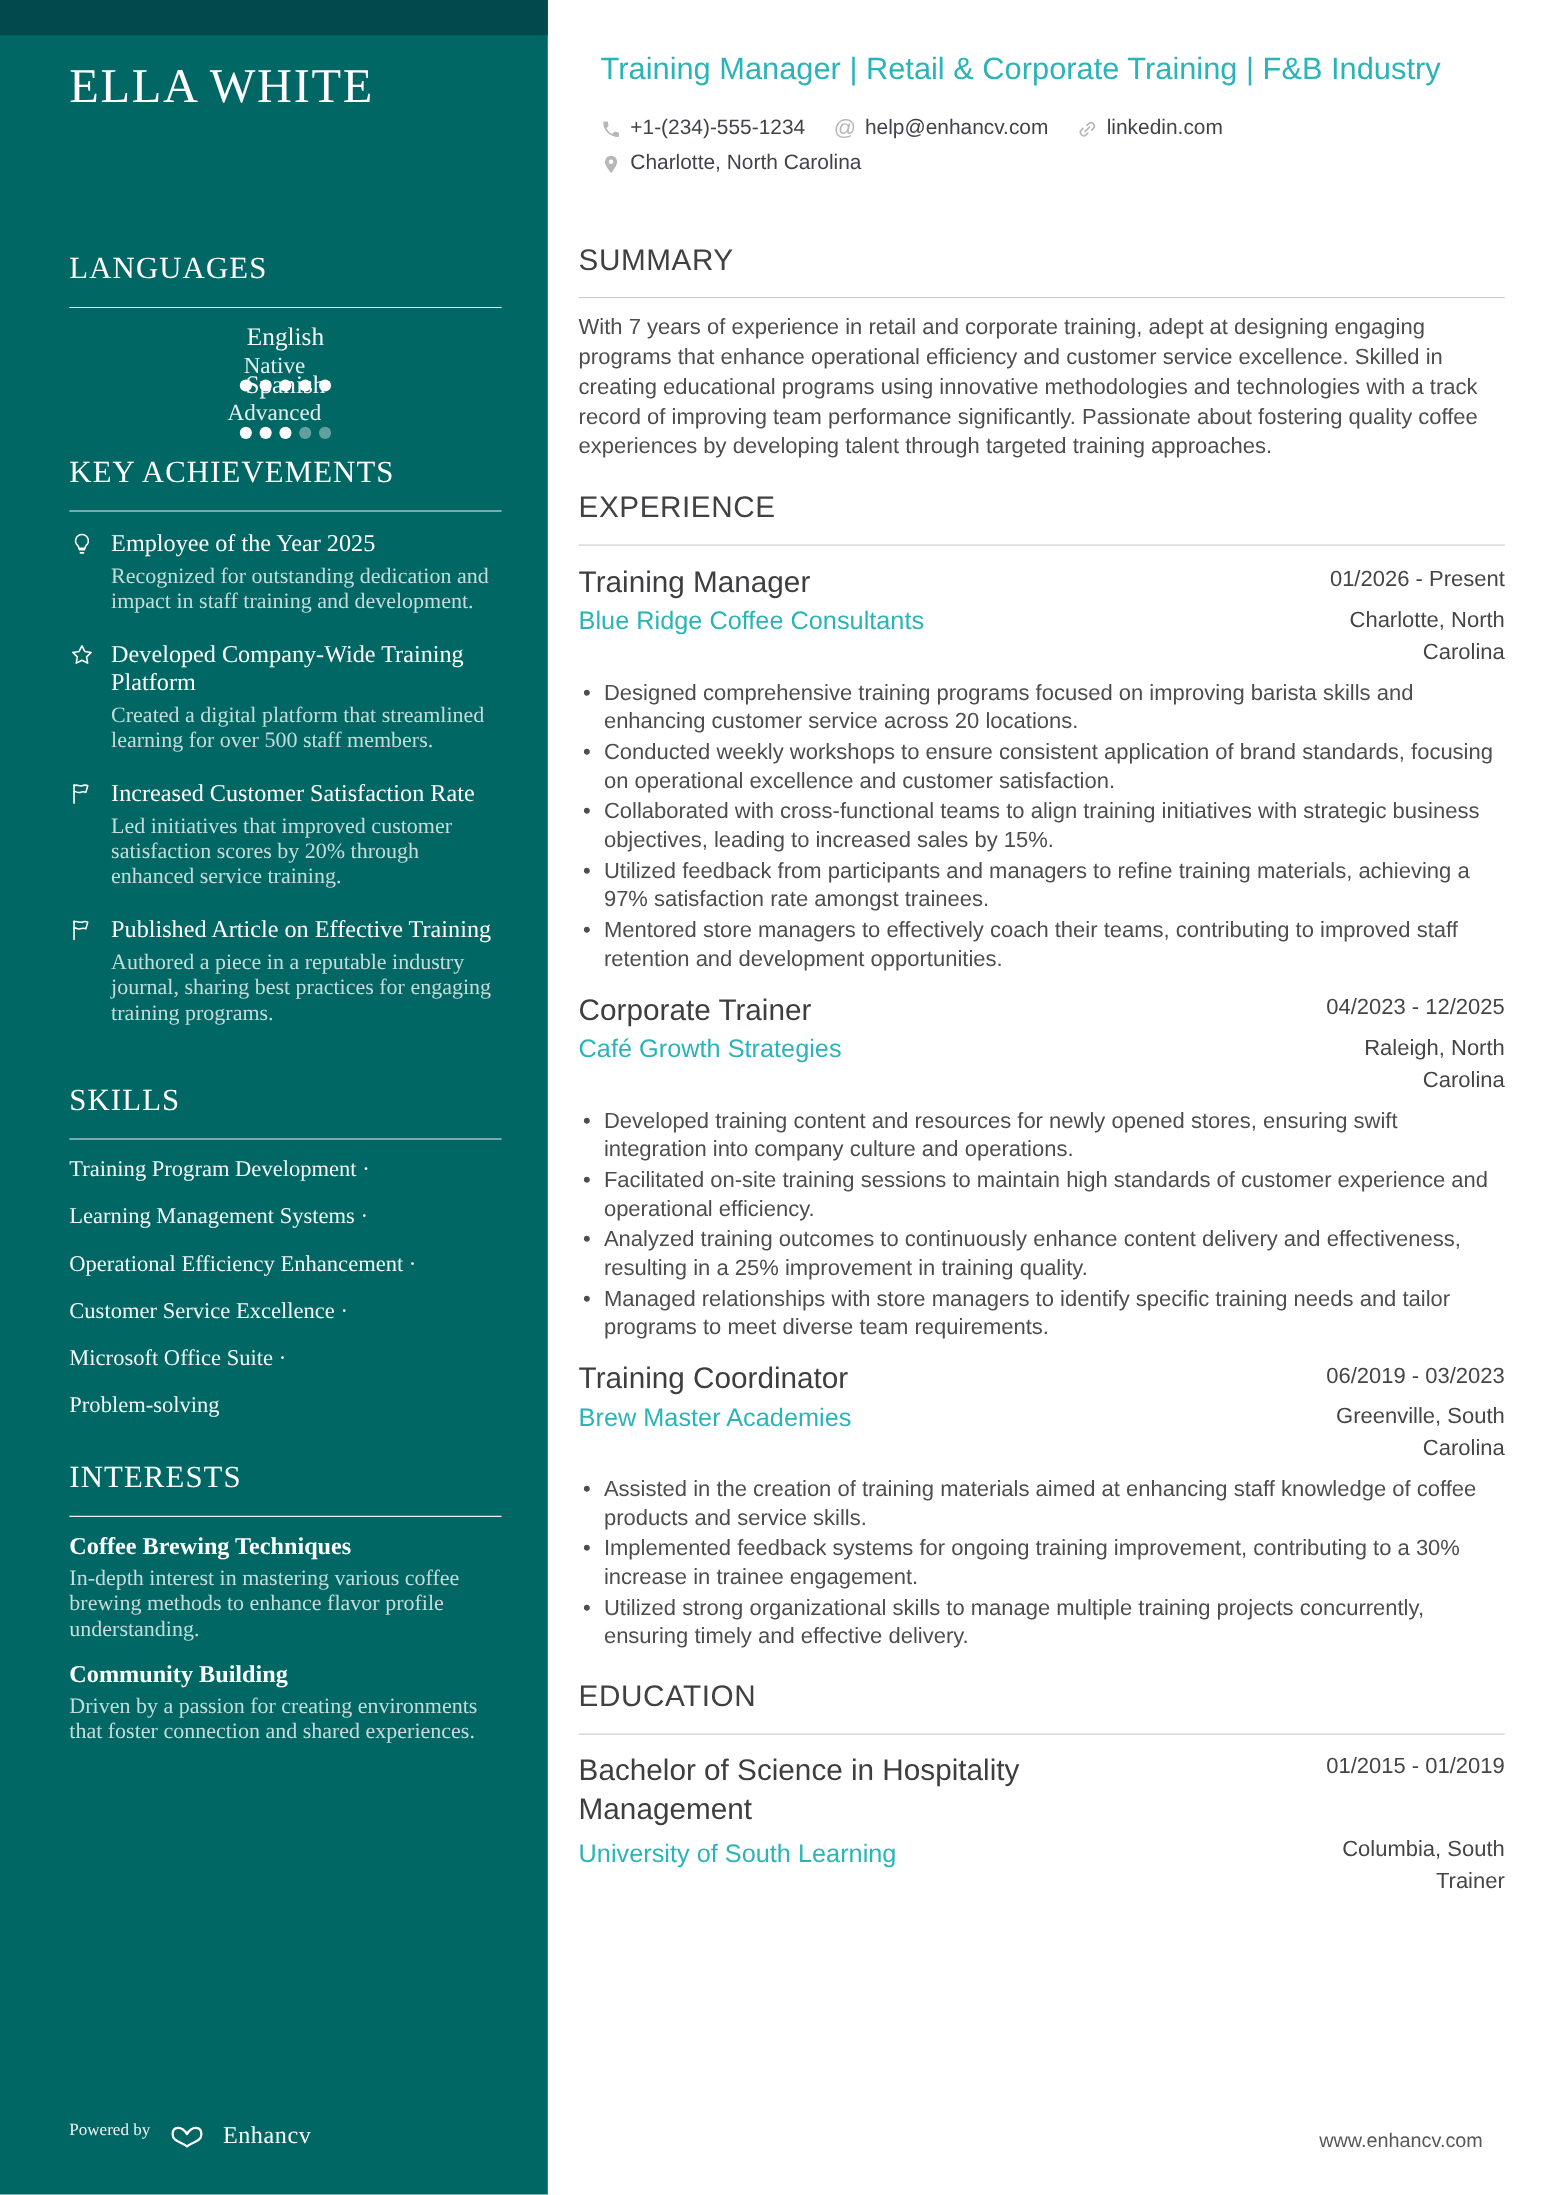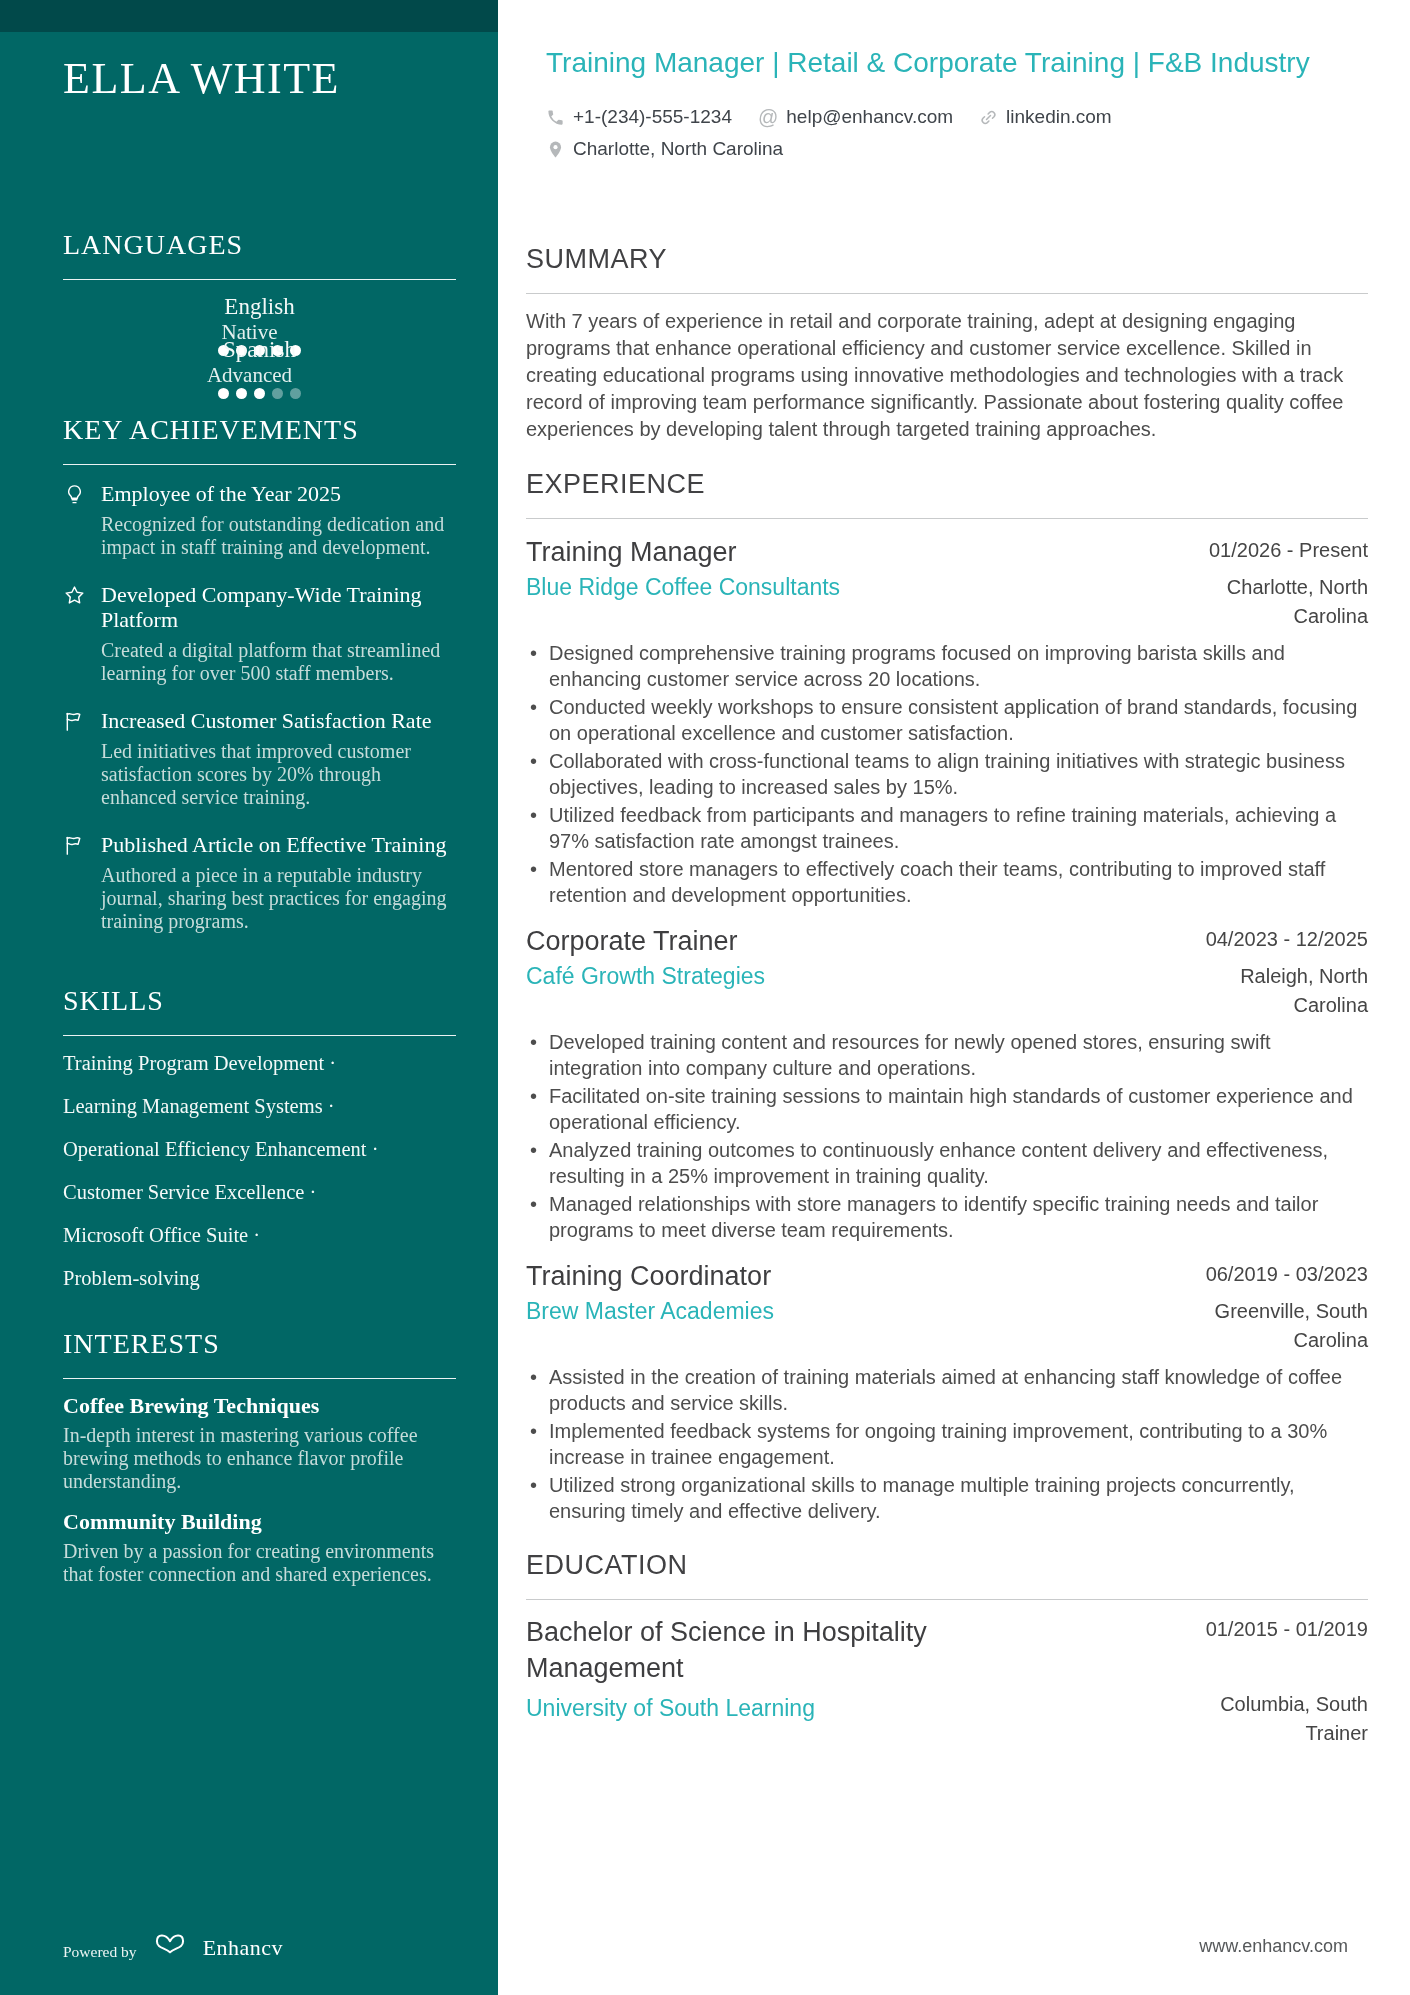--- a/index.html
+++ b/index.html
@@ -47,40 +47,40 @@
   .skill-list { margin-top:16px; }
   .skill-item { font-size:20.5px; color:#f4f9f8; margin-bottom:20px; line-height:23px; }
 
   .sec-interests { margin-top:38px; }
   .int-list { margin-top:14px; }
   .int-item { margin-bottom:16px; }
   .int-title { font-size:22px; line-height:26px; color:#ffffff; font-weight:700; }
   .int-desc { margin-top:5px; font-size:20px; line-height:23px; color:#c6dcda; }
 
   .sb-footer {
-    position:absolute; left:63px; bottom:34px; display:flex; align-items:flex-end; gap:12px;margin-top:36px;
+    position:absolute; left:63px; bottom:34px; display:flex; align-items:flex-start; gap:12px;margin-top:36px;
   }
   .powered-by { font-size:15.5px; color:#eef5f4; }
   .logo-mark svg { width:42px; height:28px; stroke:#ffffff; fill:none; stroke-width:2.2; }
   .brand-name { font-size:22px; color:#ffffff; letter-spacing:.5px; }
 
   
   .main { flex:1; padding:44px 42px 0 28px; position:relative; }
   .hdr { padding-left:20px; }
   .job-headline {
     color:#2ab4b8; font-size:28px; font-weight:500; line-height:38px; max-width:815px;
   }
   .contact { margin-top:22px; font-size:19px; color:#3f444a; }
   .contact-row { display:flex; align-items:center; gap:26px; line-height:26px; margin-bottom:6px; }
   .contact-item { display:flex; align-items:center; gap:8px; }
   .c-icon { color:#b5b8ba; display:inline-flex; }
   .c-icon svg { width:19px; height:19px; }
   .at-glyph { font-size:20px; color:#b5b8ba; }
 
-  .m-section { margin-top:82px; }
+  .m-section { margin-top:59px; }
   .m-section.tight { margin-top:26px; }
   .m-section h2 {
     font-size:27px; font-weight:400; color:#414143; letter-spacing:.5px;
   }
   .m-rule { border-bottom:1.5px solid #c9cbcc; margin-top:18px; }
   .summary-text { margin-top:14px; font-size:20px; line-height:27px; color:#4d4d4d; }
 
   .job { margin-top:16px; }
   .job-head { display:flex; justify-content:space-between; align-items:flex-start; }
   .job-title { font-size:27px; font-weight:400; color:#3e3e40; line-height:34px; }

